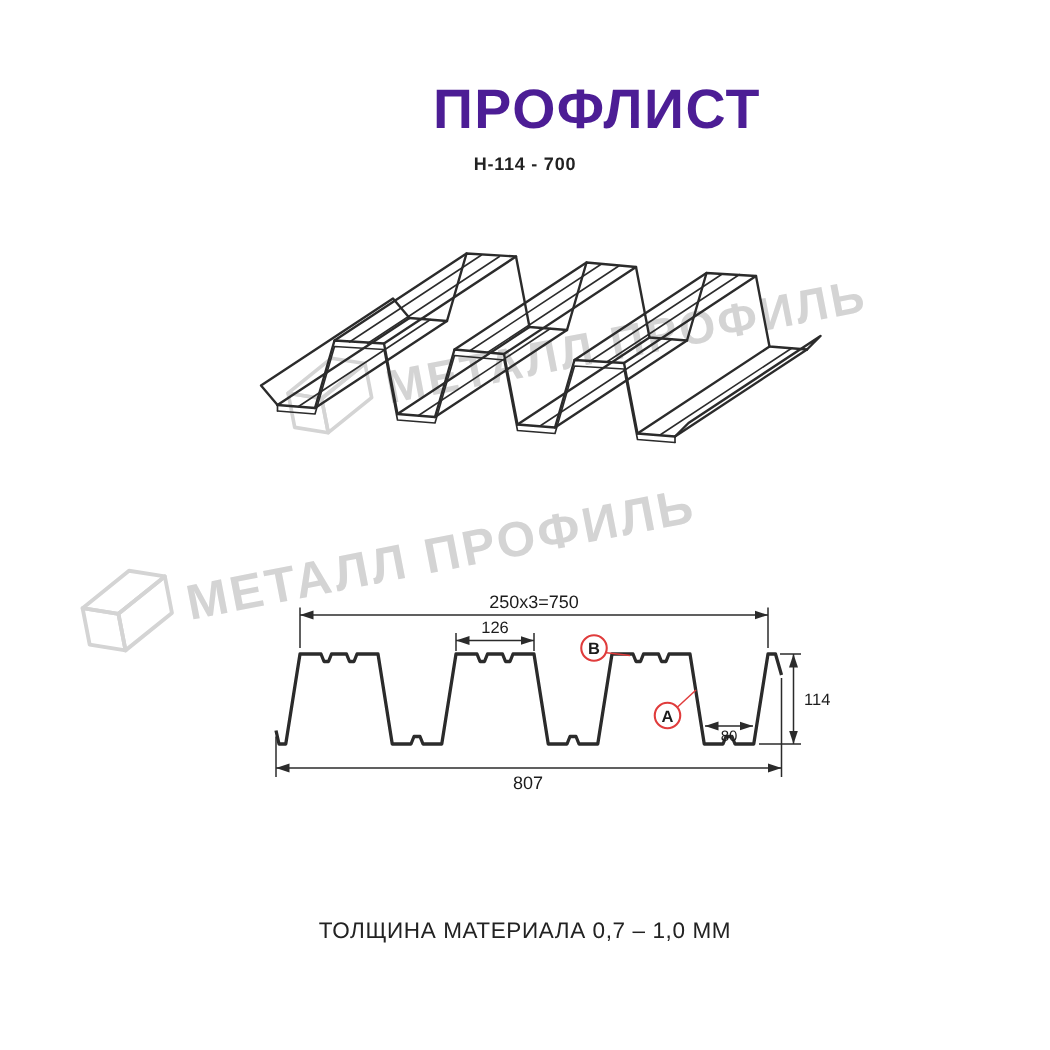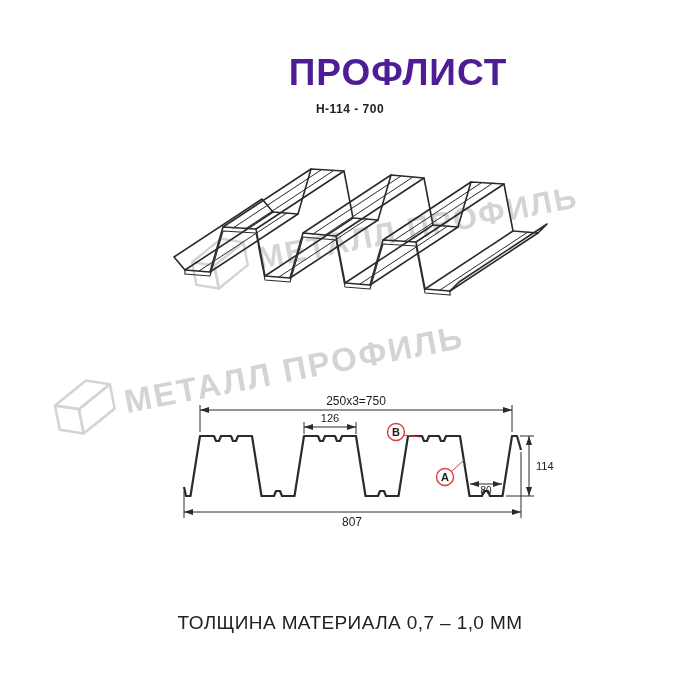--- a/index.html
+++ b/index.html
@@ -10,21 +10,21 @@
   .title{
     position:absolute;top:52px;left:0;width:100%;text-align:center;
     font-size:37px;font-weight:bold;letter-spacing:1px;color:#4c1d95;padding-left:48px;
   }
   .subtitle{
     position:absolute;top:102px;left:0;width:100%;text-align:center;
     font-size:12px;font-weight:bold;color:#222;letter-spacing:.5px;
   }
   .footer-note{
     position:absolute;top:612px;left:0;width:100%;text-align:center;
-    font-size:19px;color:#222;letter-spacing:.4px;
+    font-size:15px;color:#222;letter-spacing:.4px;
   }
   .watermark{
     position:absolute;display:flex;align-items:center;gap:9px;
     transform:rotate(-11deg);transform-origin:left center;
     pointer-events:none;z-index:1;white-space:nowrap;
   }
   .watermark .wm-text{
     font-weight:bold;color:#d4d4d4;letter-spacing:2px;
   }
   .wm-1{left:192px;top:243px;}

